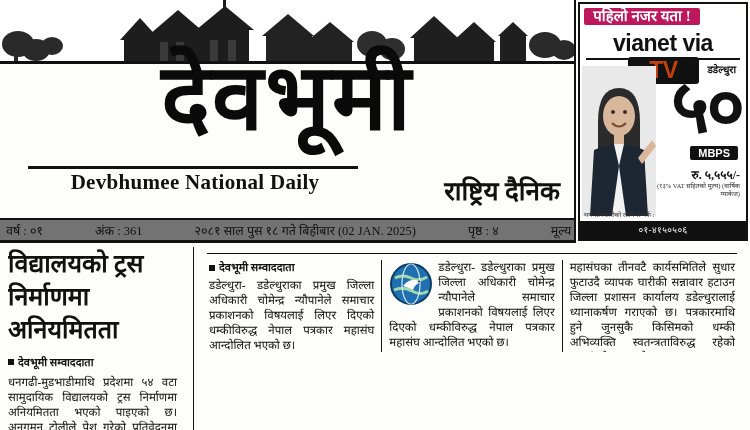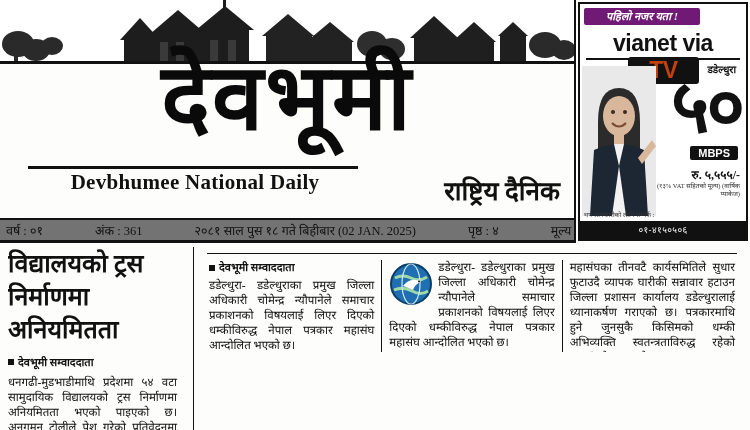--- a/index.html
+++ b/index.html
@@ -131,29 +131,28 @@
     box-sizing: border-box;
     overflow: hidden;
     background: #fff;
   }
   .ad-banner {
     position: absolute;
     left: 4px;
     top: 4px;
     width: 116px;
     height: 17px;
-    background: #701a75;
+    background: #be185d;
     color: #fff;
-    font-size: 11px;
+    font-size: 15px;
     font-weight: bold;
     text-align: center;
     line-height: 17px;
     font-family: "Liberation Serif", serif;
     border-radius: 2px;
-    font-style: italic;
   }
   .ad-logo {
     position: absolute;
     left: 0;
     top: 26px;
     width: 166px;
     text-align: center;
     font-family: "Liberation Sans", sans-serif;
     font-size: 23px;
     font-weight: bold;

